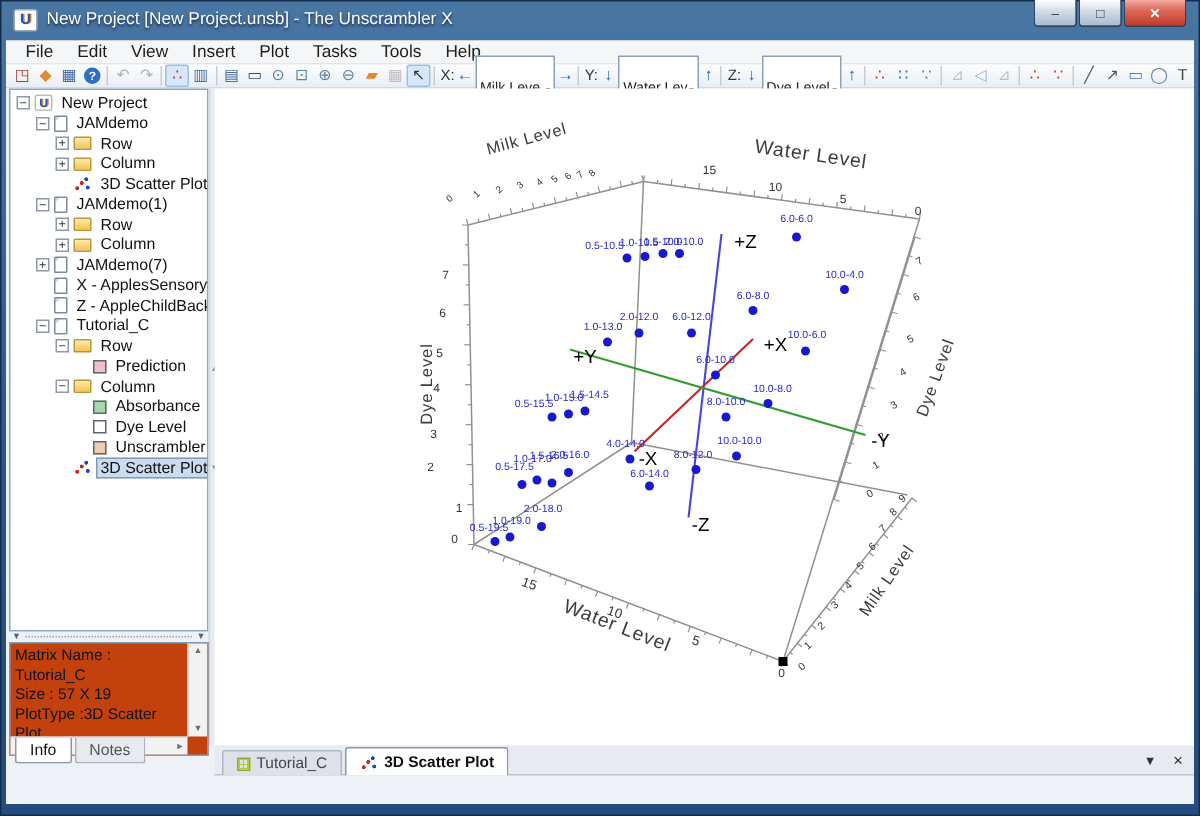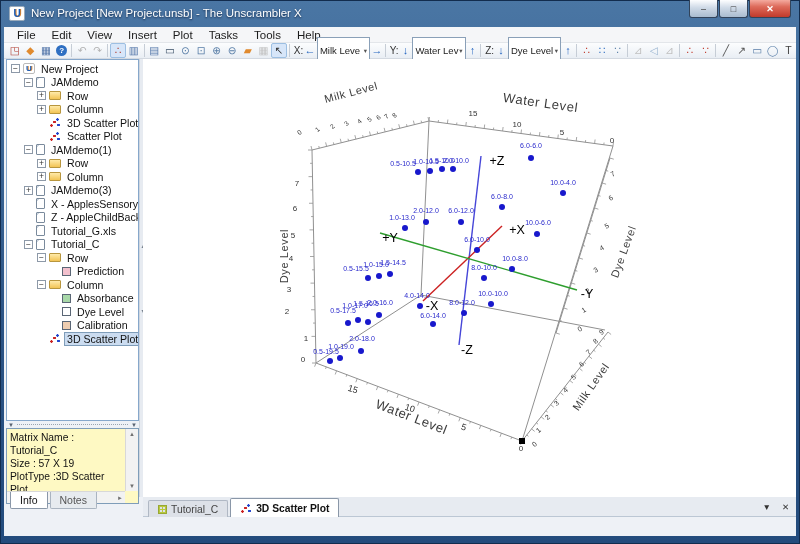--- a/index.html
+++ b/index.html
@@ -19,21 +19,21 @@
   .client{position:absolute;left:4px;right:4px;top:27px;bottom:8px;background:#eef1f6}
   .menubar{position:absolute;left:0;top:0;right:0;height:16px;background:#f5f6f8;border-bottom:1px solid #e3e6ea;display:flex;align-items:center;padding-left:5px}
   .menu-item{padding:1px 8px;font-size:11.5px;color:#1c1c1c}
   .toolbar{position:absolute;left:0;top:16px;right:0;height:16px;background:linear-gradient(#fcfdfe,#e9eef4);border-bottom:1px solid #d3d9e1;display:flex;align-items:center;padding-left:3px}
   .ticon{width:17px;height:15px;display:flex;align-items:center;justify-content:center;font-size:10.5px;border:1px solid transparent;background:none;line-height:1}
   .ticon.sel{background:#d7e6f9;border-color:#9dbfe2;border-radius:2px}
   .ticon .rnd{width:11px;height:11px;border-radius:50%;display:flex;align-items:center;justify-content:center;font-size:8px;font-weight:bold;color:#fff}
   .tsep{width:1px;height:13px;background:#c6cdd6;margin:0 2px}
   .axlbl{font-size:10px;color:#333;margin:0 1px 0 2px}
   .axarrow{font-size:11px;font-weight:bold;color:#2465c0;width:13px;text-align:center;border:none;background:none;line-height:1}
-  .axdd{width:58px;height:28px;border:1px solid #8aa0b8;background:#fff;display:flex;align-items:center;font-size:9.5px;padding:0 2px;color:#222;margin:0 1px}
+  .axdd{width:58px;height:28px;border:1px solid #8aa0b8;background:#fff;display:flex;align-items:flex-end;font-size:9.5px;padding:0 2px;color:#222;margin:0 1px}
   .axdd .val{flex:1;overflow:hidden;white-space:nowrap}
   .axdd .caret{font-size:6.5px;color:#555}
   
   .treepanel{position:absolute;left:2px;top:32px;width:133px;height:362px;background:#fff;border:1px solid #86a7cb;overflow:hidden;padding:2px 0 0 2px}
   .trow{display:flex;align-items:center;height:13.5px;white-space:nowrap;font-size:10.6px;color:#111}
   .texp{flex:0 0 9px;width:9px;height:9px;border:1px solid #8d99a8;background:#fff;font-size:8.5px;line-height:7px;text-align:center;color:#333;margin-right:3px}
   .tspace{flex:0 0 12px}
   .ticn{flex:0 0 auto;margin-right:3px}
   .i-logo{width:12px;height:11px;background:#fff;border:1px solid #bbb;border-radius:2px;font-size:8px;font-weight:bold;color:#1a5bb5;text-shadow:1px 0 0 #d9822b;display:flex;align-items:center;justify-content:center}
   .i-doc{width:9px;height:11px;background:linear-gradient(135deg,#cdd6e0 0 2px,#fff 2px);border:1px solid #7a8a9c;border-radius:1px}
@@ -48,21 +48,21 @@
      repeating-linear-gradient(0deg,#b9c83e 0 1px,transparent 1px 3px),
      repeating-linear-gradient(90deg,#b9c83e 0 1px,transparent 1px 3px)}
   .tlabel{padding:0 2px;border:1px solid transparent}
   .trow.sel .tlabel{background:#cbdcf0;border-color:#7f9db9}
   
   .vsplit{position:absolute;left:135px;top:32px;width:8px;height:438px;background:#e7ebf1;border-left:1px solid #cfd6df;border-right:1px solid #cfd6df;
     display:flex;flex-direction:column;align-items:center;justify-content:center;gap:58px;color:#76808c;font-size:6px}
   .hsplit{position:absolute;left:2px;top:394px;width:133px;height:7px;display:flex;align-items:center;gap:3px;padding:0 2px;color:#5a6472;font-size:6px}
   .hsplit .dots{flex:1;border-top:1px dotted #9aa4b0;height:0}
   
-  .infopanel{position:absolute;left:2px;top:401px;width:133px;height:76px;background:#fef9c3;border:1px solid #7f9db9}
+  .infopanel{position:absolute;left:2px;top:401px;width:133px;height:76px;background:#c2410c;border:1px solid #7f9db9}
   .infotext{position:absolute;left:0;top:0;right:13px;bottom:12px;overflow:hidden;padding:2px 3px;font-size:10.3px;line-height:13px;color:#111}
   .vscroll{position:absolute;right:0;top:0;bottom:12px;width:13px;background:#f2f2f2;border-left:1px solid #d8d8d8;display:flex;flex-direction:column;justify-content:space-between;align-items:center;font-size:6px;color:#707070;padding:2px 0}
   .hscroll{position:absolute;left:0;bottom:0;right:13px;height:12px;background:#f2f2f2;border-top:1px solid #d8d8d8;display:flex;justify-content:space-between;align-items:center;font-size:6px;color:#707070;padding:0 2px}
   .infotabs{position:absolute;left:2px;top:465px;width:140px;height:20px;display:flex;gap:2px;padding-left:4px}
   .itab{padding:2px 9px 3px;font-size:10.5px;border:1px solid #aab4c0;border-top:none;border-radius:0 0 2px 2px;background:#e7ebef;color:#555;height:17px}
   .itab.active{background:#fff;color:#111;border-color:#8a97a8}
   
   .plotarea{position:absolute;left:139px;top:32px;width:653px;height:438px;background:#fff}
   .plotarea svg{display:block}
   .plotarea text{font-family:"Liberation Sans",sans-serif}
@@ -187,59 +187,49 @@
         <div class="trow" style="padding-left: 28px;">
           <div class="texp">+</div>
           <span class="ticn i-folder"></span>
           <span class="tlabel">Column</span>
         </div>
         <div class="trow" style="padding-left: 28px;">
           <div class="tspace"></div>
           <span class="ticn i-scatter"></span>
           <span class="tlabel">3D Scatter Plot</span>
         </div>
-        <div class="trow" style="padding-left: 28px;">
-          <div class="tspace"></div>
-          <span class="ticn i-scatter"></span>
-          <span class="tlabel">Scatter Plot</span>
-        </div>
         <div class="trow" style="padding-left: 15px;">
           <div class="texp">−</div>
           <span class="ticn i-doc"></span>
           <span class="tlabel">JAMdemo(1)</span>
         </div>
         <div class="trow" style="padding-left: 28px;">
           <div class="texp">+</div>
           <span class="ticn i-folder"></span>
           <span class="tlabel">Row</span>
         </div>
         <div class="trow" style="padding-left: 28px;">
           <div class="texp">+</div>
           <span class="ticn i-folder"></span>
           <span class="tlabel">Column</span>
         </div>
         <div class="trow" style="padding-left: 15px;">
           <div class="texp">+</div>
           <span class="ticn i-doc"></span>
-          <span class="tlabel">JAMdemo(3)</span>
+          <span class="tlabel">JAMdemo(7)</span>
         </div>
         <div class="trow" style="padding-left: 15px;">
           <div class="tspace"></div>
           <span class="ticn i-doc"></span>
           <span class="tlabel">X - ApplesSensoryChem</span>
         </div>
         <div class="trow" style="padding-left: 15px;">
           <div class="tspace"></div>
           <span class="ticn i-doc"></span>
           <span class="tlabel">Z - AppleChildBackground</span>
-        </div>
-        <div class="trow" style="padding-left: 15px;">
-          <div class="tspace"></div>
-          <span class="ticn i-doc"></span>
-          <span class="tlabel">Tutorial_G.xls</span>
         </div>
         <div class="trow" style="padding-left: 15px;">
           <div class="texp">−</div>
           <span class="ticn i-doc"></span>
           <span class="tlabel">Tutorial_C</span>
         </div>
         <div class="trow" style="padding-left: 28px;">
           <div class="texp">−</div>
           <span class="ticn i-folder"></span>
           <span class="tlabel">Row</span>
@@ -260,21 +250,21 @@
           <span class="tlabel">Absorbance</span>
         </div>
         <div class="trow" style="padding-left: 41px;">
           <div class="tspace"></div>
           <span class="ticn i-sq" style="background: rgb(255, 255, 255);"></span>
           <span class="tlabel">Dye Level</span>
         </div>
         <div class="trow" style="padding-left: 41px;">
           <div class="tspace"></div>
           <span class="ticn i-sq" style="background: rgb(238, 205, 176);"></span>
-          <span class="tlabel">Calibration</span>
+          <span class="tlabel">Unscrambler</span>
         </div>
         <div class="trow sel" style="padding-left: 28px;">
           <div class="tspace"></div>
           <span class="ticn i-scatter"></span>
           <span class="tlabel">3D Scatter Plot</span>
         </div>
       </div>
 
     <div class="vsplit" id="vsplit">
         <span>▴</span>

